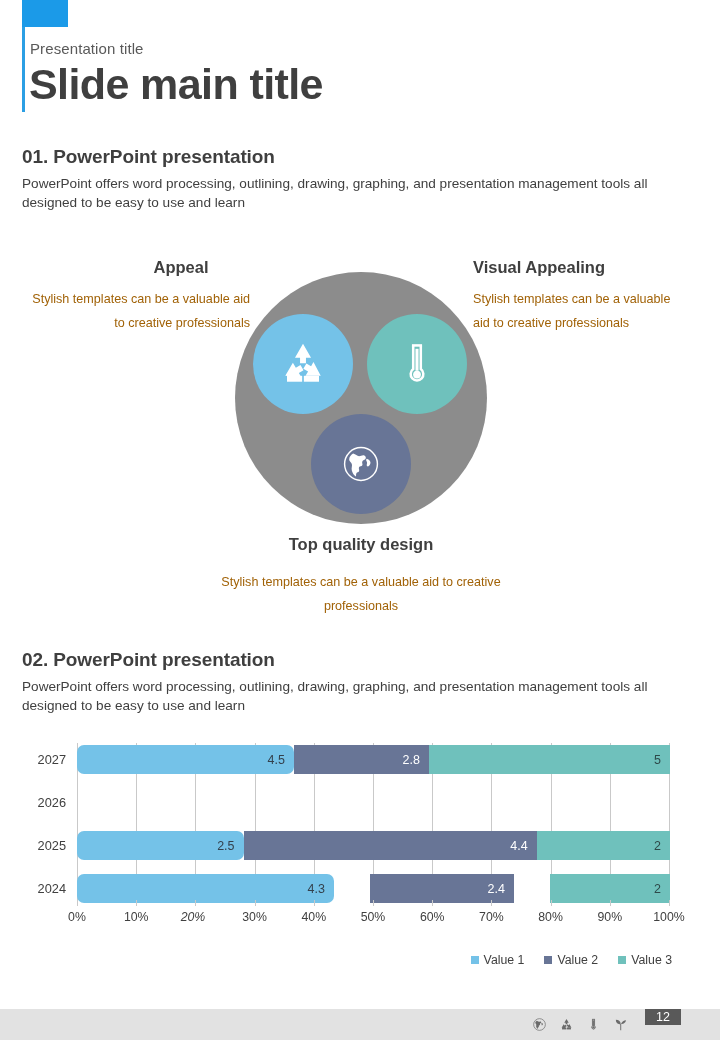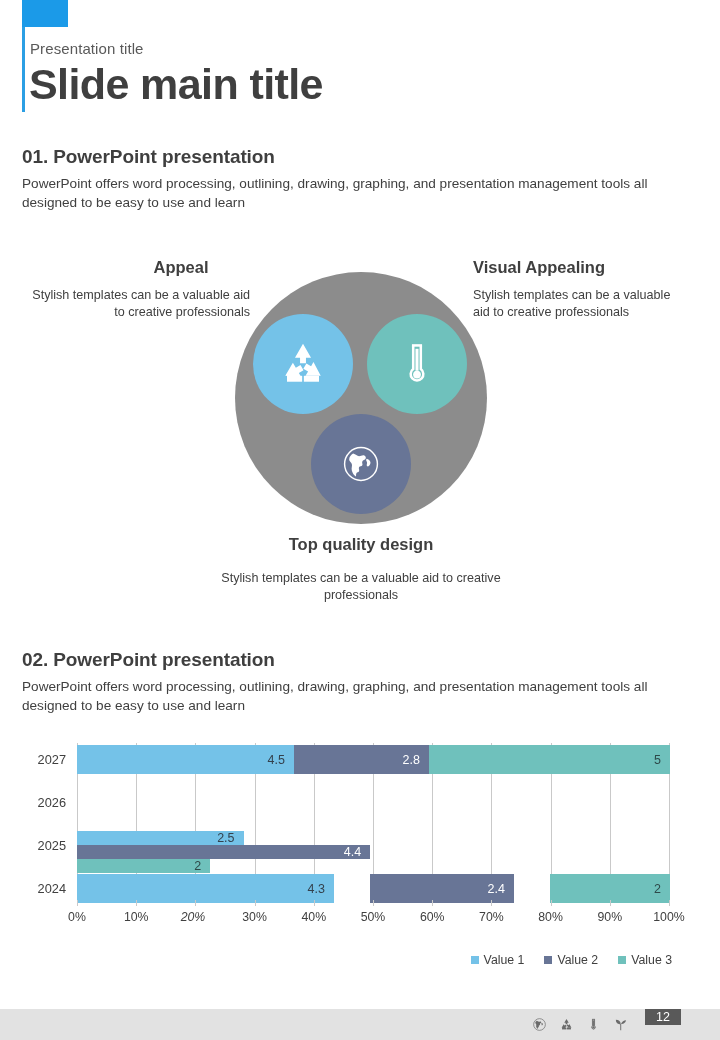--- a/index.html
+++ b/index.html
@@ -109,22 +109,22 @@
 
   .lbl-title {
     position: absolute;
     font-size: 16.5px;
     font-weight: bold;
     color: #3f3f3f;
   }
   .lbl-body {
     position: absolute;
     font-size: 12.6px;
-    line-height: 17px;
-    color: #404040;
+    line-height: 24px;
+    color: #a16207;
   }
   #appeal-title { left: 72px;  top: 18px; width: 218px; text-align: center; }
   #appeal-body  { left: 32px;  top: 47px; width: 218px; text-align: right; }
   #visual-title { left: 473px; top: 18px; width: 220px; text-align: left; }
   #visual-body  { left: 473px; top: 47px; width: 214px; text-align: left; }
   #quality-title{ left: 221px; top: 295px; width: 280px; text-align: center; }
   #quality-body { left: 211px; top: 330px; width: 300px; text-align: center; }
 
   
   #chart {
@@ -158,21 +158,21 @@
   .seg {
     height: 29px;
     display: flex;
     align-items: center;
     justify-content: flex-end;
     box-sizing: border-box;
     padding-right: 9px;
     font-size: 12.5px;
     color: #ffffff;
   }
-  .seg.s1 { background: #74c2e8; color: #33414d; }
+  .seg.s1 { background: #74c2e8; color: #33414d; border-radius: 7px; }
   .seg.s2 { background: #687596; color: #ffffff; }
   .seg.s3 { background: #6fc1bc; color: #2e4a4a; }
 
   .cat-label {
     position: absolute;
     left: 0;
     width: 66px;
     text-align: right;
     font-size: 12.8px;
     color: #404040;
@@ -323,21 +323,21 @@
         <div class="gridline" style="left: 355.2px;"></div>
         <div class="gridline" style="left: 414.4px;"></div>
         <div class="gridline" style="left: 473.6px;"></div>
         <div class="gridline" style="left: 532.8px;"></div>
         <div class="gridline" style="left: 592px;"></div>
         <div class="bar-row" style="top: 2px;">
           <div class="seg s1" style="width: 36.5854%; background: rgb(116, 194, 232);">4.5</div>
           <div class="seg s2" style="width: 22.7642%; background: rgb(104, 117, 150);">2.8</div>
           <div class="seg s3" style="width: 40.6504%; background: rgb(111, 193, 188);">5</div>
         </div>
-        <div class="bar-row" style="top: 88px; flex-direction: column;">
+        <div class="bar-row" style="top: 88px;">
           <div class="seg s1" style="width: 28.0899%; background: rgb(116, 194, 232);">2.5</div>
           <div class="seg s2" style="width: 49.4382%; background: rgb(104, 117, 150);">4.4</div>
           <div class="seg s3" style="width: 22.4719%; background: rgb(111, 193, 188);">2</div>
         </div>
         <div class="bar-row" style="top: 131px; gap: 36px;">
           <div class="seg s1" style="width: 49.4253%; background: rgb(116, 194, 232);">4.3</div>
           <div class="seg s2" style="width: 27.5862%; background: rgb(104, 117, 150);">2.4</div>
           <div class="seg s3" style="width: 22.9885%; background: rgb(111, 193, 188);">2</div>
         </div>
       </div>

